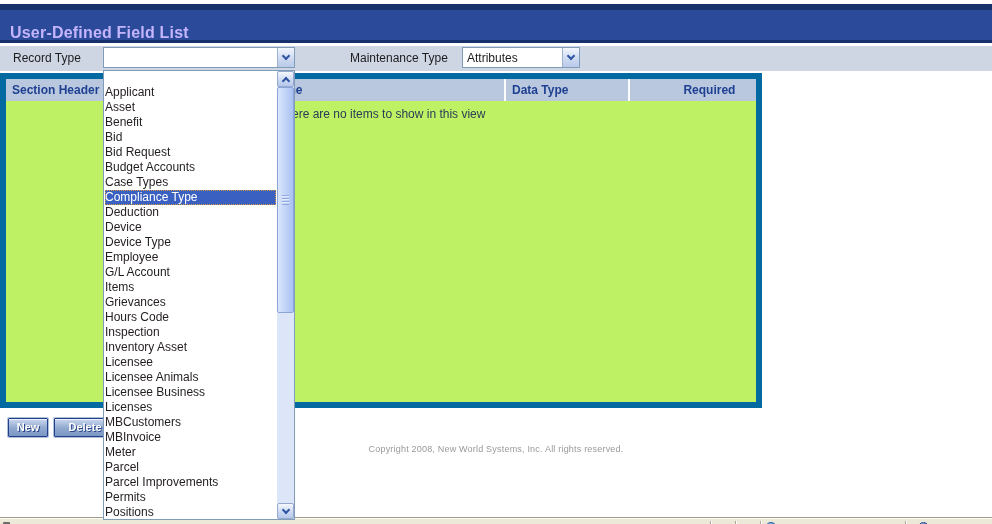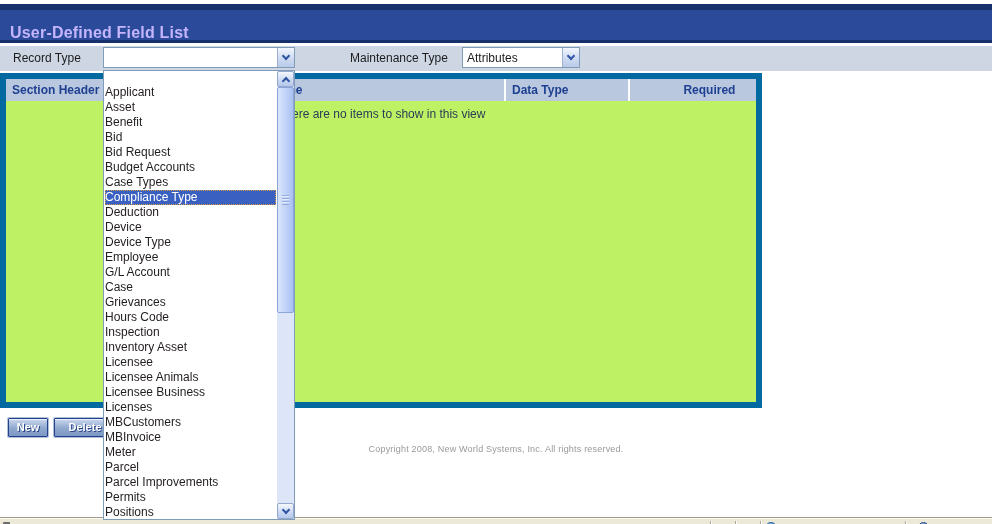--- a/index.html
+++ b/index.html
@@ -177,21 +177,21 @@
         <div class="li">Bid</div>
         <div class="li">Bid Request</div>
         <div class="li">Budget Accounts</div>
         <div class="li">Case Types</div>
         <div class="li sel">Compliance Type</div>
         <div class="li">Deduction</div>
         <div class="li">Device</div>
         <div class="li">Device Type</div>
         <div class="li">Employee</div>
         <div class="li">G/L Account</div>
-        <div class="li">Case</div>
+        <div class="li">Items</div>
         <div class="li">Grievances</div>
         <div class="li">Hours Code</div>
         <div class="li">Inspection</div>
         <div class="li">Inventory Asset</div>
         <div class="li">Licensee</div>
         <div class="li">Licensee Animals</div>
         <div class="li">Licensee Business</div>
         <div class="li">Licenses</div>
         <div class="li">MBCustomers</div>
         <div class="li">MBInvoice</div>

